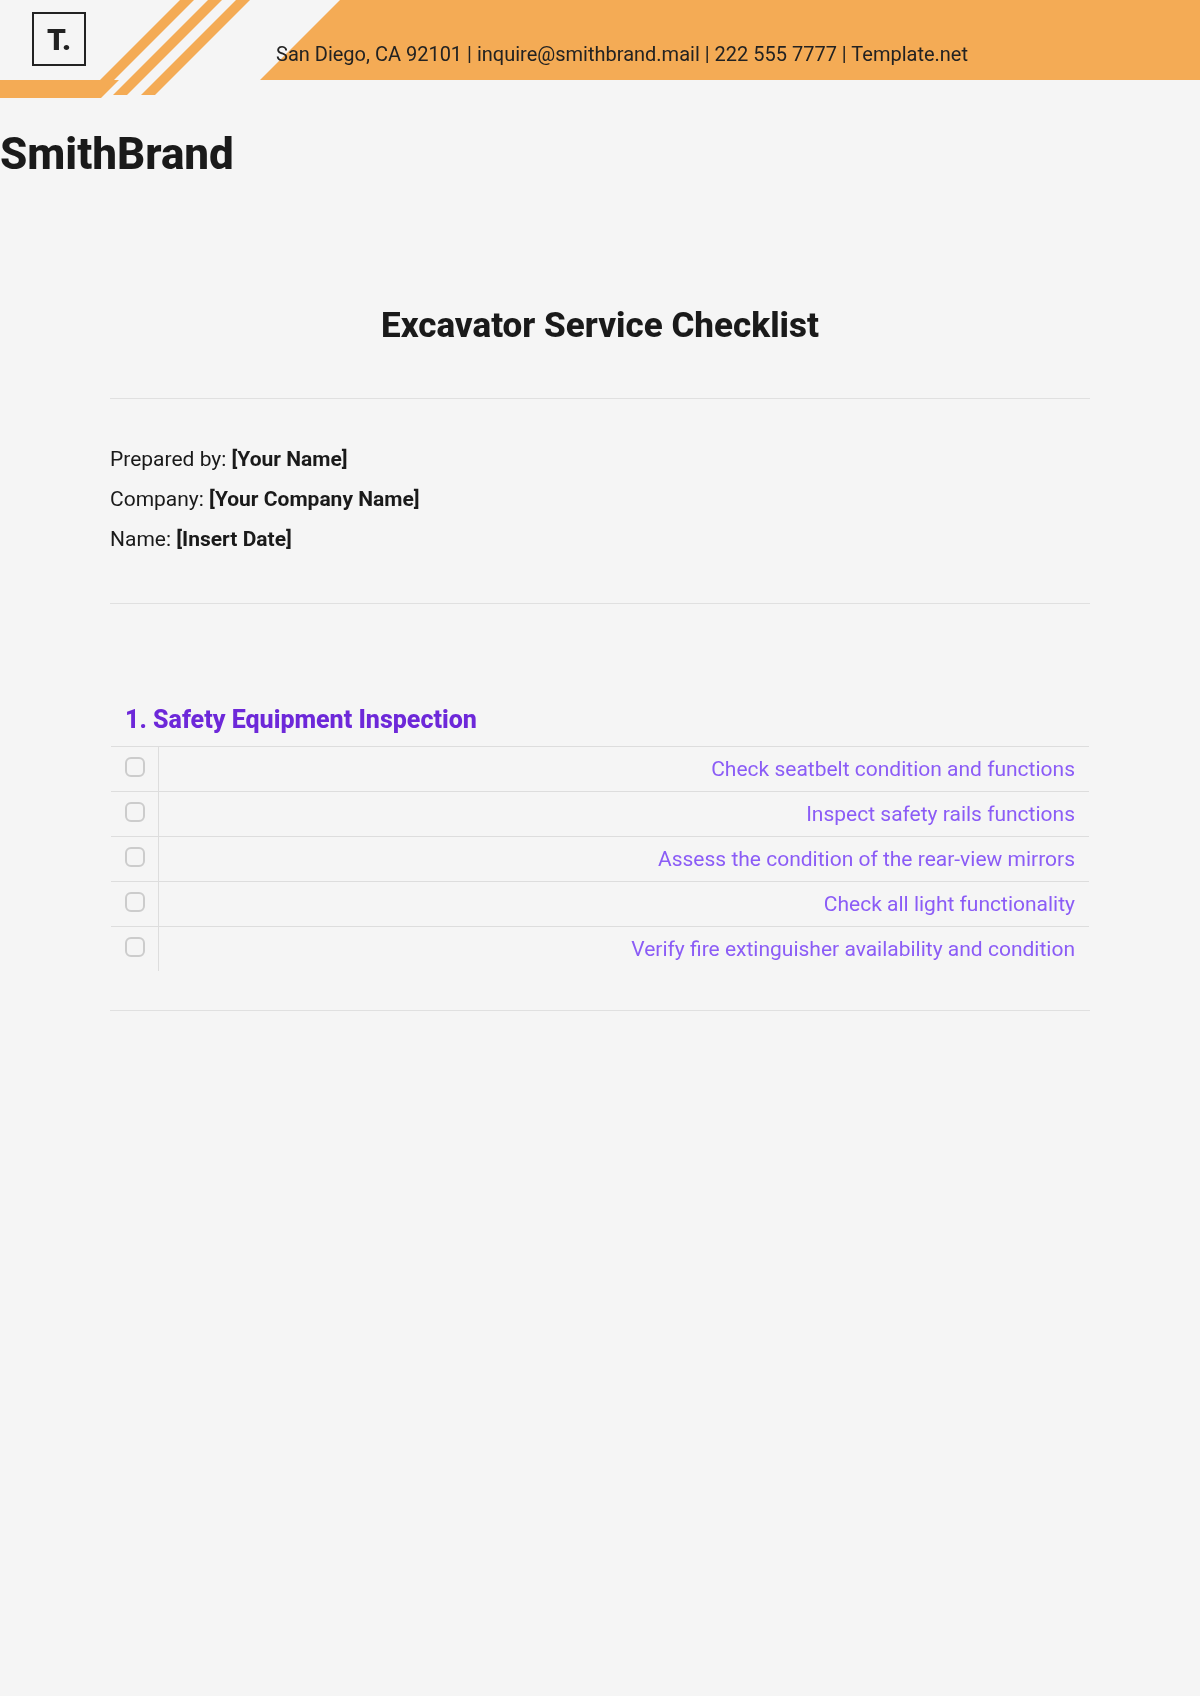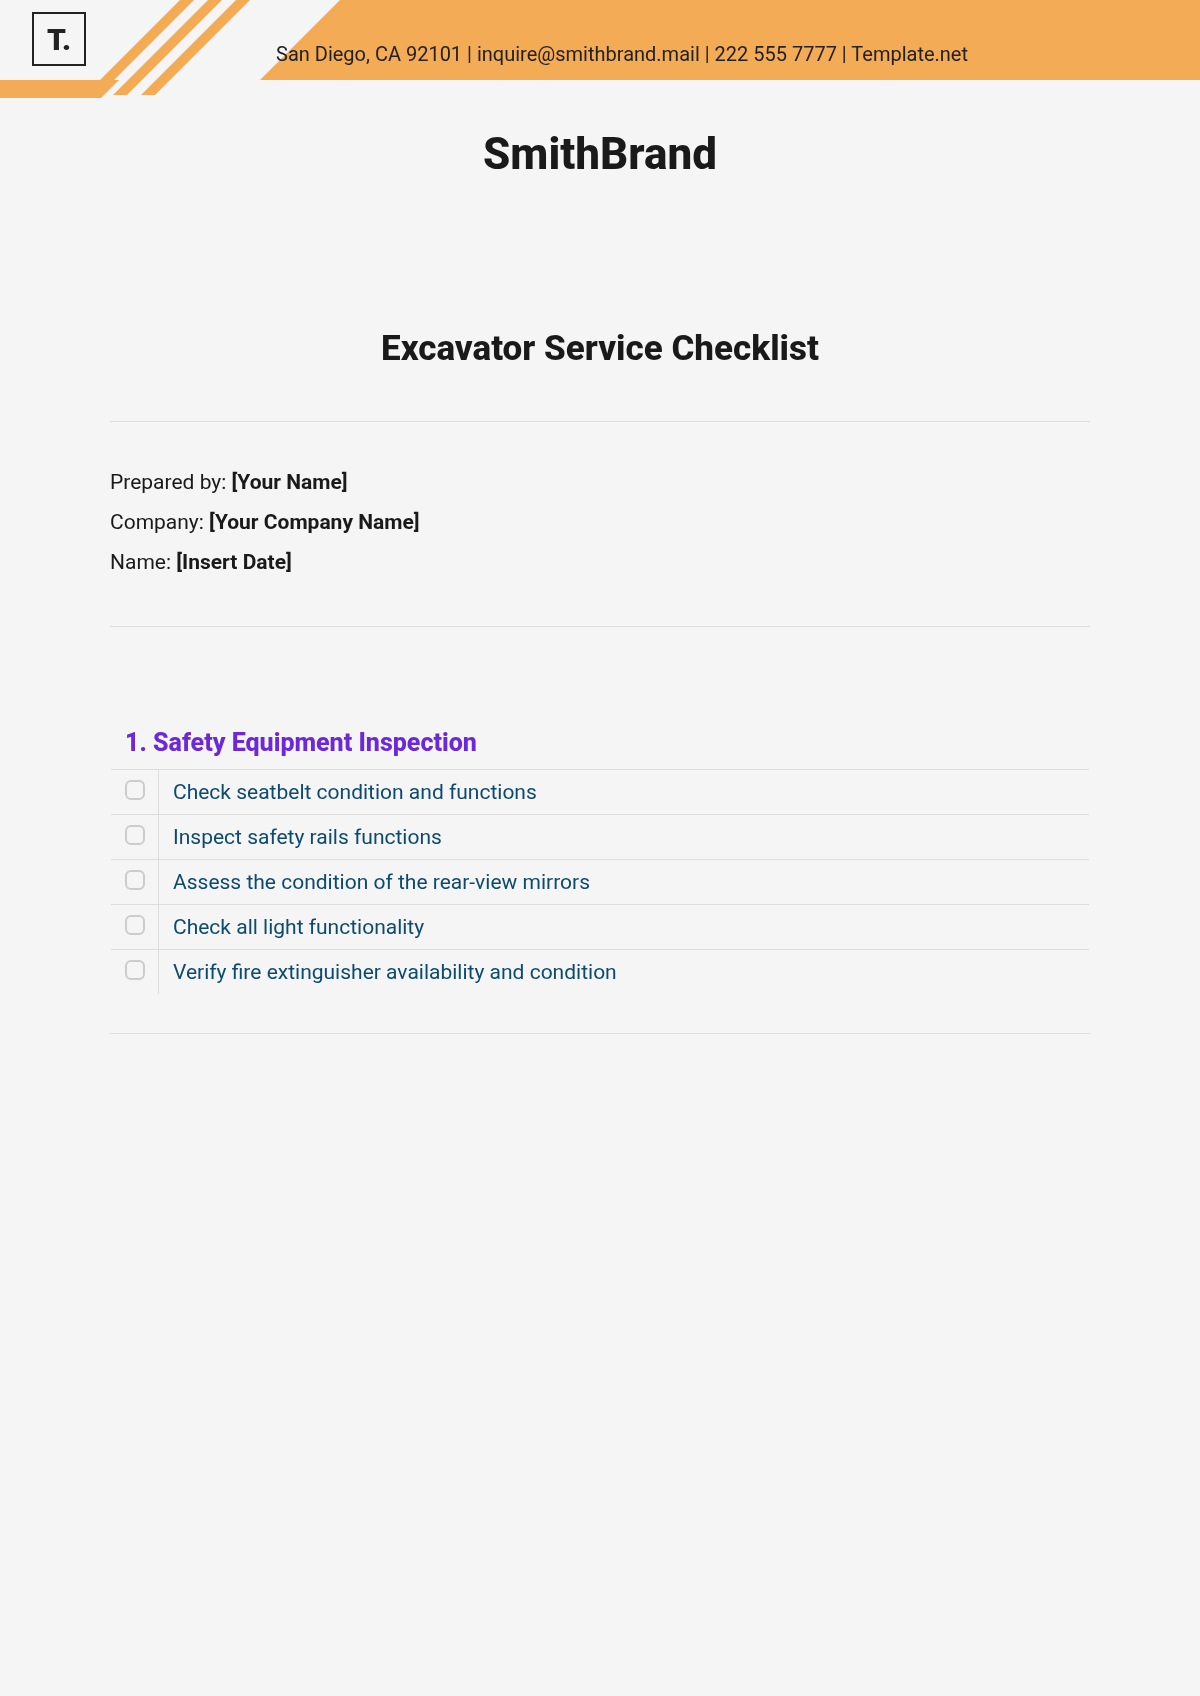--- a/index.html
+++ b/index.html
@@ -94,28 +94,28 @@
       height: 18px;
       background: #f4ab55;
       transform: skewX(-45deg);
       z-index: 2;
     }
     .brand-title {
       position: absolute;
       top: 128px;
       left: 0;
       right: 0;
-      text-align: center;
+      text-align: left;
       font-size: 44px;
       font-weight: 800;
       color: #1a1a1a;
     }
     .content {
       position: absolute;
-      top: 328px;
+      top: 305px;
       left: 110px;
       right: 110px;
     }
     .doc-title {
       font-size: 35px;
       font-weight: 800;
       color: #1a1a1a;
       text-align: center;
       margin-bottom: 52px;
     }
@@ -170,21 +170,22 @@
     .checkbox-icon {
       display: inline-block;
       width: 20px;
       height: 20px;
       border: 2px solid #ccc;
       border-radius: 6px;
     }
     .item-cell {
       padding: 10px 14px;
       font-size: 21px;
-      color: #0c4a6e;
+      color: #8b5cf6;
+      text-align: right;
     }
     .bottom-hr {
       margin-top: 38px;
     }
   </style>
 </head>
 <body>
 
 <div class="header-bar"></div>
 <div class="logo-area"></div>

